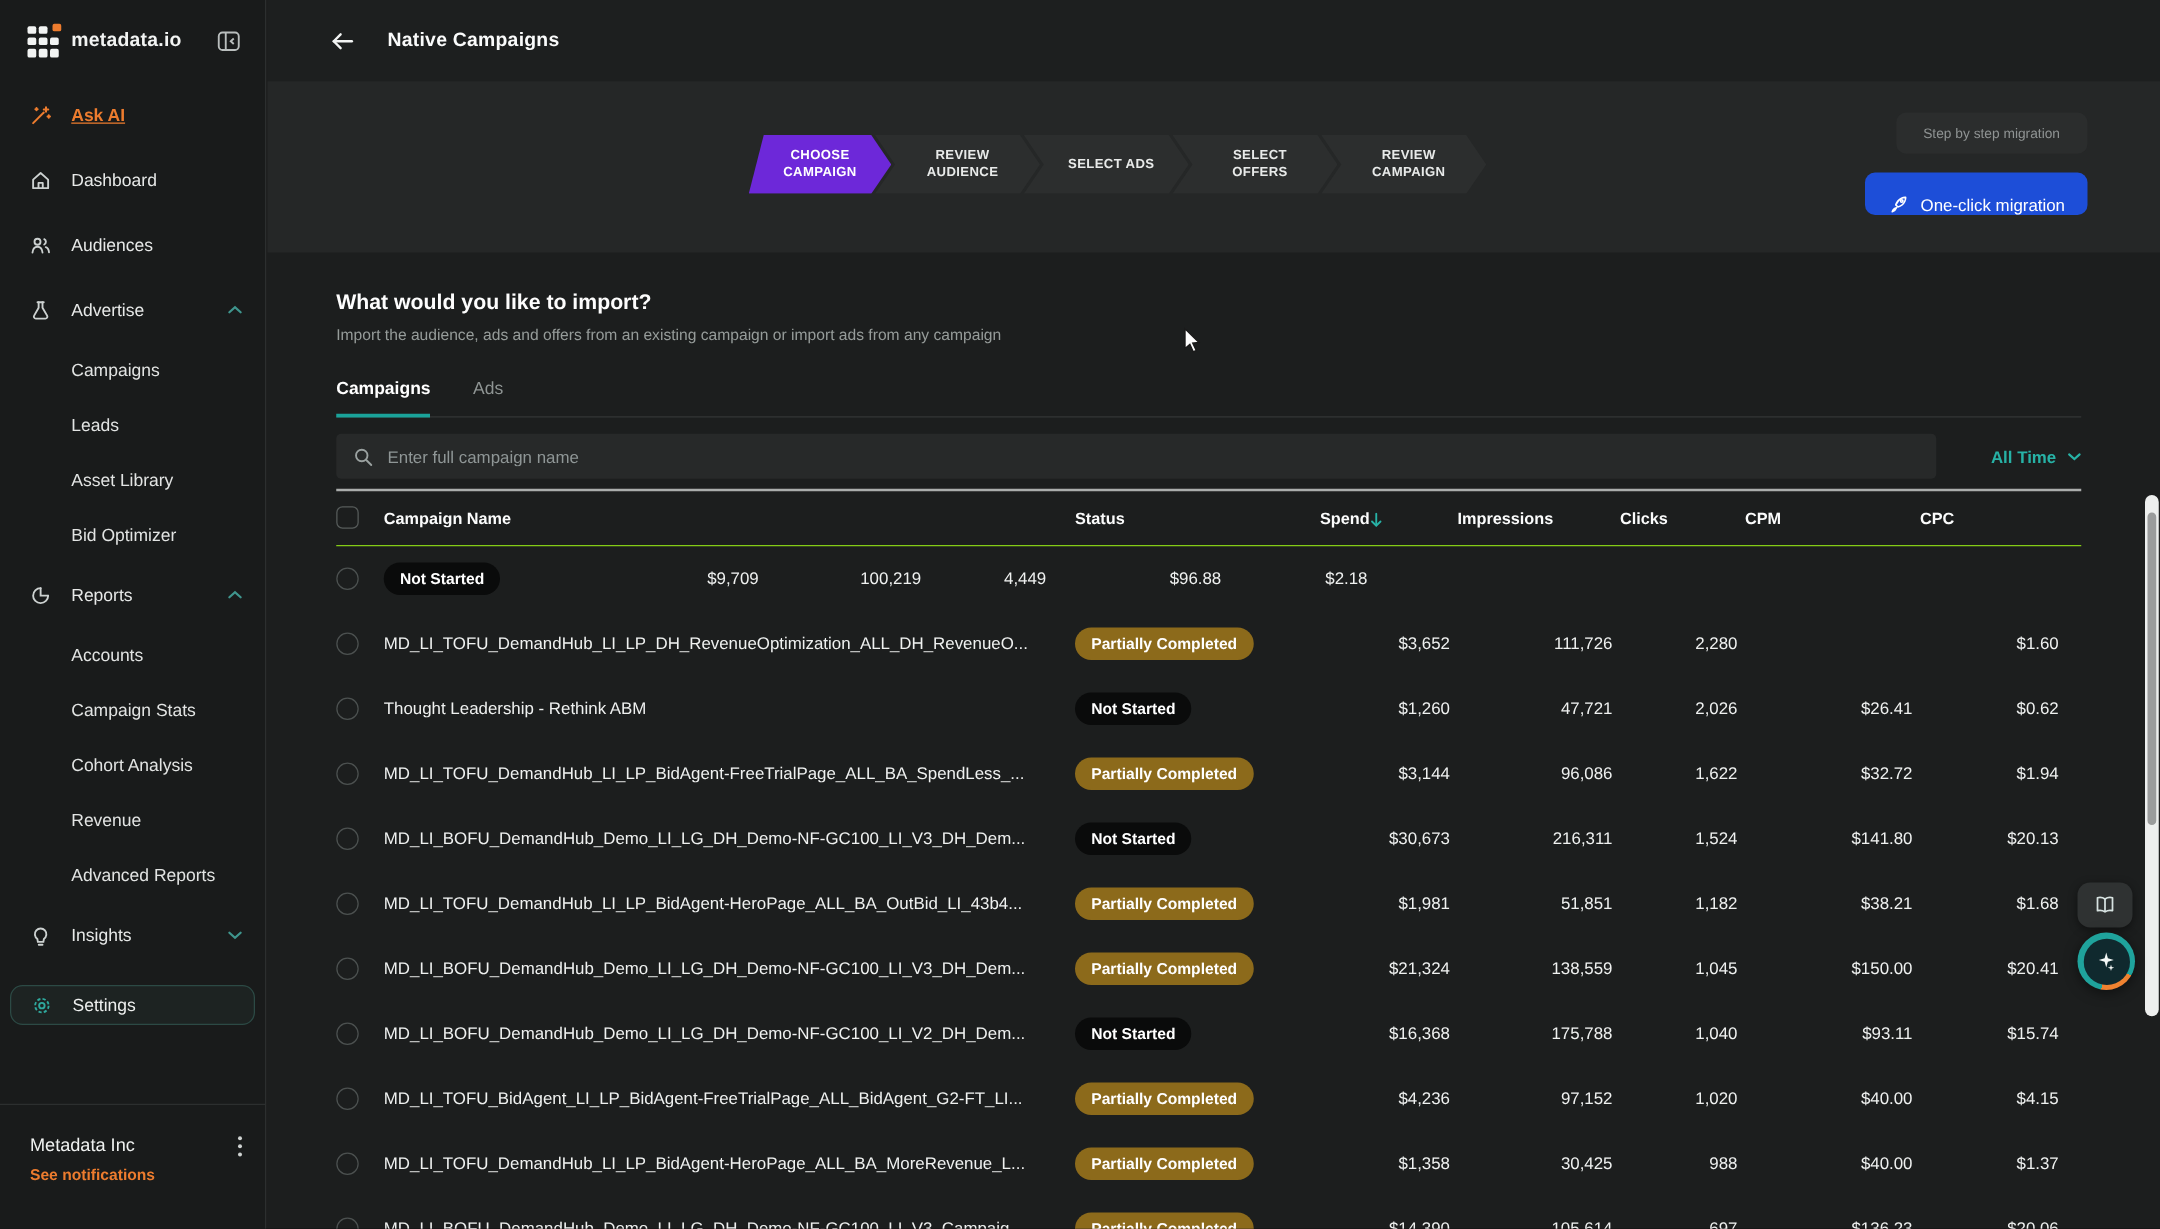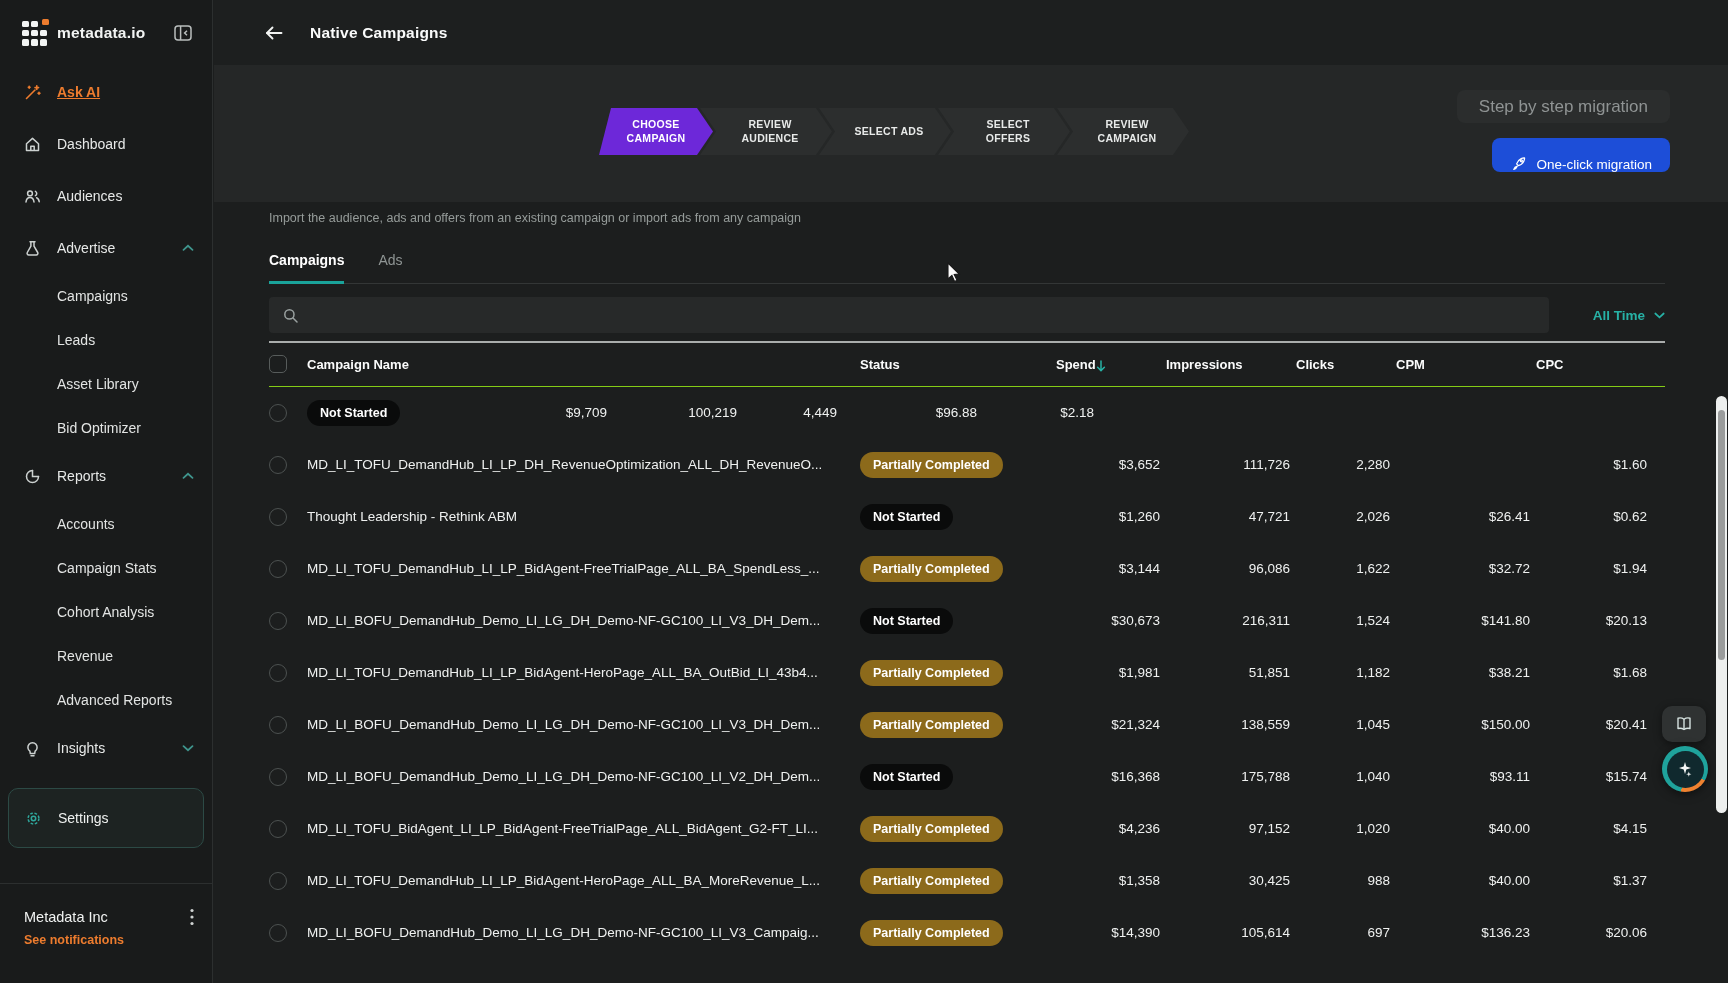--- a/index.html
+++ b/index.html
@@ -24,21 +24,21 @@
   .brand { font-size:15.5px; font-weight:600; color:#f2f4f3; letter-spacing:.2px; }
   .collapse-btn { margin-left:auto; width:26px; height:26px; display:flex; align-items:center; justify-content:center; cursor:pointer; }
 
   .nav { flex:0 0 auto; }
   .nav-item { height:52px; display:flex; align-items:center; padding:0 18px 0 23px; font-size:14px; color:#e7e9e8; cursor:pointer; }
   .nav-item .nicon { width:19px; margin-right:15px; display:flex; justify-content:center; }
   .nav-item .chev { margin-left:auto; }
   .nav-item.accent { color:#ed7c2e; font-weight:600;text-decoration:underline; }
   .nav-sub { height:44px; display:flex; align-items:center; padding-left:57px; font-size:14px; color:#e2e4e3; cursor:pointer; }
   .settings-box {
-    margin:14px 8px 0 8px; height:60px; border:1px solid #2c4a45; border-radius:10px;
+    margin:14px 8px 0 8px; height:32px; border:1px solid #2c4a45; border-radius:10px;
     background:#1d2322; display:flex; align-items:center; padding:0 14px 0 15px;
     font-size:14px; color:#eef0ef; cursor:pointer;
   }
   .settings-box .nicon { width:19px; margin-right:15px; display:flex; justify-content:center; }
 
   .side-footer {
     position:absolute; left:0; right:0; bottom:0; height:100px;
     border-top:1px solid #2c2f2f; padding:24px 18px 0 24px;
   }
   .org-row { display:flex; align-items:center; }
@@ -68,21 +68,21 @@
     text-align:center; line-height:1.3; letter-spacing:.3px; width:86px; padding-left:8px;
   }
   .step:first-child span { padding-left:0; }
   .step.active { background:#6d28d9; }
   .step.active span { color:#fff; }
   .step:nth-child(1){z-index:5}.step:nth-child(2){z-index:4}.step:nth-child(3){z-index:3}.step:nth-child(4){z-index:2}.step:nth-child(5){z-index:1}
 
   .band-buttons { position:absolute; right:58px; top:25px; display:flex; flex-direction:column; align-items:flex-end; }
   .btn-step {
     height:33px; border-radius:8px; background:#2b2d2d; color:#8f9393;
-    font-size:17px; display:flex; align-items:center; padding:0 22px; cursor:pointer;
+    font-size:11px; display:flex; align-items:center; padding:0 22px; cursor:pointer;
   }
   .btn-oneclick {
     margin-top:15px; height:34px; border-radius:8px; background:#1d4ed8; color:#ffffff;
     font-size:13.5px; font-weight:500; display:flex; align-items:flex-end; gap:9px; padding:0 18px; cursor:pointer;
   }
 
   .content { padding:0 63px 0 55px; }
   .import-heading { margin-top:30px; font-size:17px; font-weight:700; color:#fdfdfd; }
   .import-sub { margin-top:9px; font-size:12.5px; color:#969c9a; }
 
@@ -316,35 +316,37 @@
             <path d="M8.3 10.6 L6.6 8.9 c.8-2.2 2.3-4.2 4.6-5.3 1.2-.6 2.5-.8 3.3-.7.1.8-.1 2.1-.7 3.3-1.1 2.3-3.1 3.8-5.5 4.4z"></path>
             <circle cx="11.4" cy="5.8" r="1"></circle>
           </svg>
         </span>
         <span>One-click migration</span>
       </div>
     </div>
   </div>
 
   <div class="content">
+    <div class="import-heading">What would you like to import?</div>
     <div class="import-sub">Import the audience, ads and offers from an existing campaign or import ads from any campaign</div>
 
     <div class="tabs">
       <div class="tab active">Campaigns</div>
       <div class="tab">Ads</div>
     </div>
 
     <div class="search-row">
       <div class="search-box">
         <span>
           <svg width="17" height="17" viewBox="0 0 17 17" fill="none" stroke="#9aa1a0" stroke-width="1.5" stroke-linecap="round">
             <circle cx="7.4" cy="7.4" r="4.6"></circle>
               <path d="M11 11 L15 15"></path>
           </svg>
         </span>
+        <input type="text" placeholder="Enter full campaign name" style="">
       </div>
       <div class="time-filter">
         <span>All Time</span>
         <span>
           <svg width="11" height="7" viewBox="0 0 11 7" fill="none" stroke="#27b2a6" stroke-width="1.7" stroke-linecap="round">
               <path d="M1.3 1.5 L5.5 5.3 L9.7 1.5"></path>
             </svg>
         </span>
       </div>
     </div>

